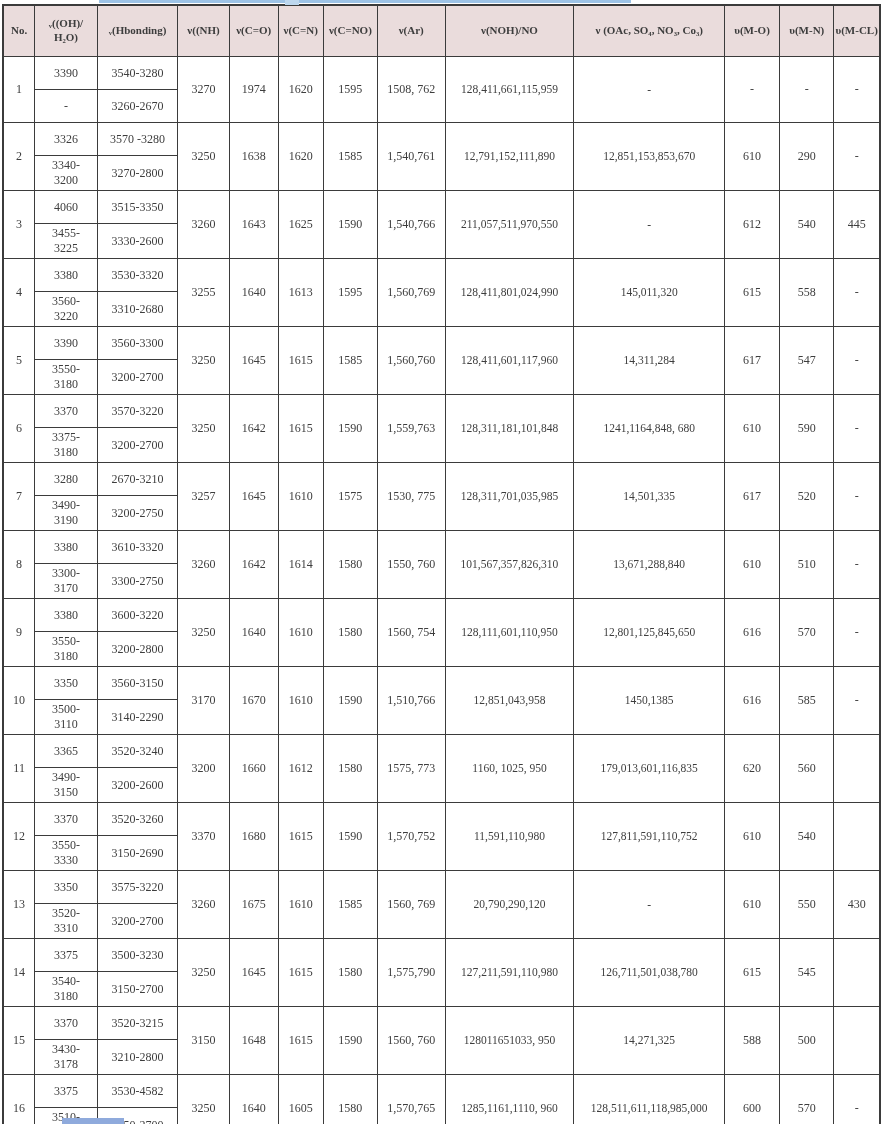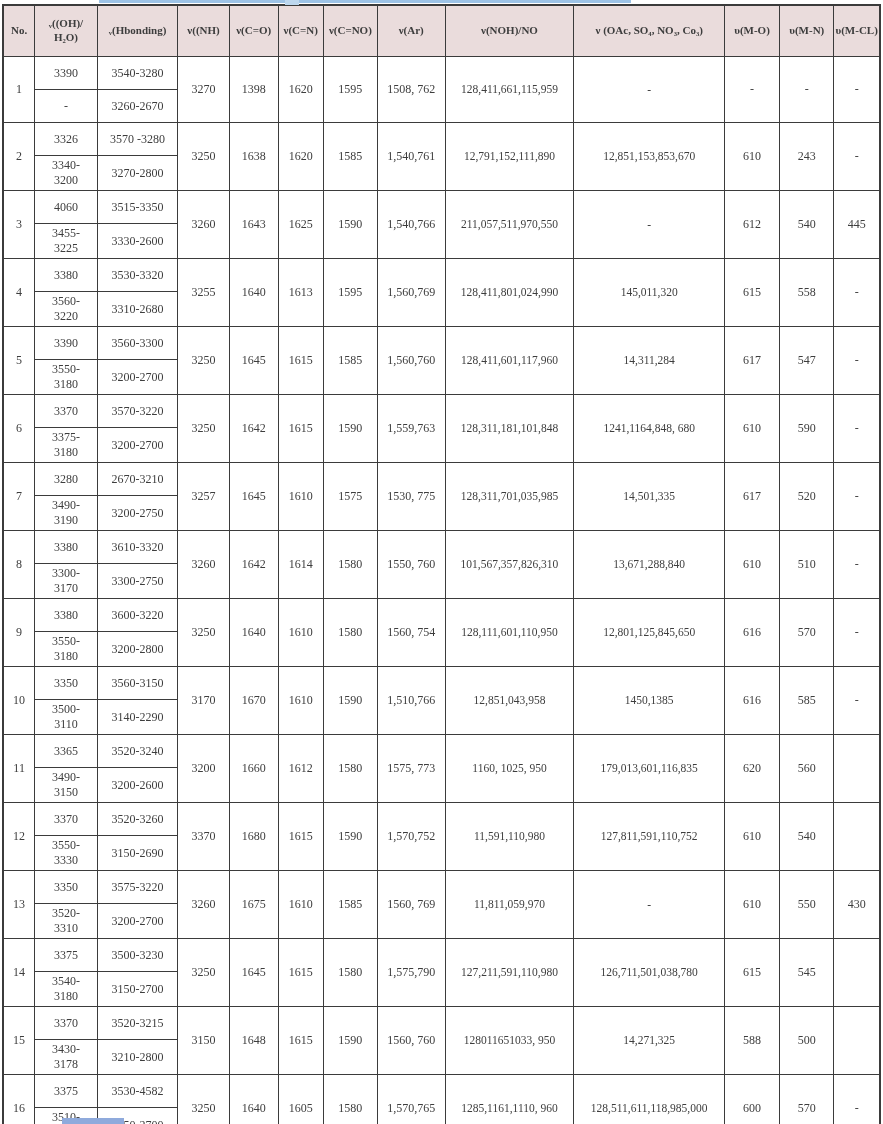--- a/index.html
+++ b/index.html
@@ -95,21 +95,21 @@
       <th>υ(M-N)</th>
       <th>υ(M-CL)</th>
     </tr>
   </thead>
   <tbody>
       <tr>
         <td rowspan="2" class="c-no">1</td>
         <td class="c-oh">3390</td>
         <td class="c-hb">3540-3280</td>
         <td rowspan="2" class="c-nh">3270</td>
-        <td rowspan="2" class="c-co">1398</td>
+        <td rowspan="2" class="c-co">1974</td>
         <td rowspan="2" class="c-cn">1620</td>
         <td rowspan="2" class="c-cno">1595</td>
         <td rowspan="2" class="c-ar">1508, 762</td>
         <td rowspan="2" class="c-noh">128,411,661,115,959</td>
         <td rowspan="2" class="c-oac">-</td>
         <td rowspan="2" class="c-mo">-</td>
         <td rowspan="2" class="c-mn">-</td>
         <td rowspan="2" class="c-mcl">-</td>
       </tr>
       <tr>
@@ -121,21 +121,21 @@
         <td class="c-oh">3326</td>
         <td class="c-hb">3570 -3280</td>
         <td rowspan="2" class="c-nh">3250</td>
         <td rowspan="2" class="c-co">1638</td>
         <td rowspan="2" class="c-cn">1620</td>
         <td rowspan="2" class="c-cno">1585</td>
         <td rowspan="2" class="c-ar">1,540,761</td>
         <td rowspan="2" class="c-noh">12,791,152,111,890</td>
         <td rowspan="2" class="c-oac">12,851,153,853,670</td>
         <td rowspan="2" class="c-mo">610</td>
-        <td rowspan="2" class="c-mn">243</td>
+        <td rowspan="2" class="c-mn">290</td>
         <td rowspan="2" class="c-mcl">-</td>
       </tr>
       <tr>
         <td class="c-oh">3340-
 3200</td>
         <td class="c-hb">3270-2800</td>
       </tr>
       <tr>
         <td rowspan="2" class="c-no">3</td>
         <td class="c-oh">4060</td>
@@ -338,21 +338,21 @@
       </tr>
       <tr>
         <td rowspan="2" class="c-no">13</td>
         <td class="c-oh">3350</td>
         <td class="c-hb">3575-3220</td>
         <td rowspan="2" class="c-nh">3260</td>
         <td rowspan="2" class="c-co">1675</td>
         <td rowspan="2" class="c-cn">1610</td>
         <td rowspan="2" class="c-cno">1585</td>
         <td rowspan="2" class="c-ar">1560, 769</td>
-        <td rowspan="2" class="c-noh">11,811,059,970</td>
+        <td rowspan="2" class="c-noh">20,790,290,120</td>
         <td rowspan="2" class="c-oac">-</td>
         <td rowspan="2" class="c-mo">610</td>
         <td rowspan="2" class="c-mn">550</td>
         <td rowspan="2" class="c-mcl">430</td>
       </tr>
       <tr>
         <td class="c-oh">3520-
 3310</td>
         <td class="c-hb">3200-2700</td>
       </tr>

